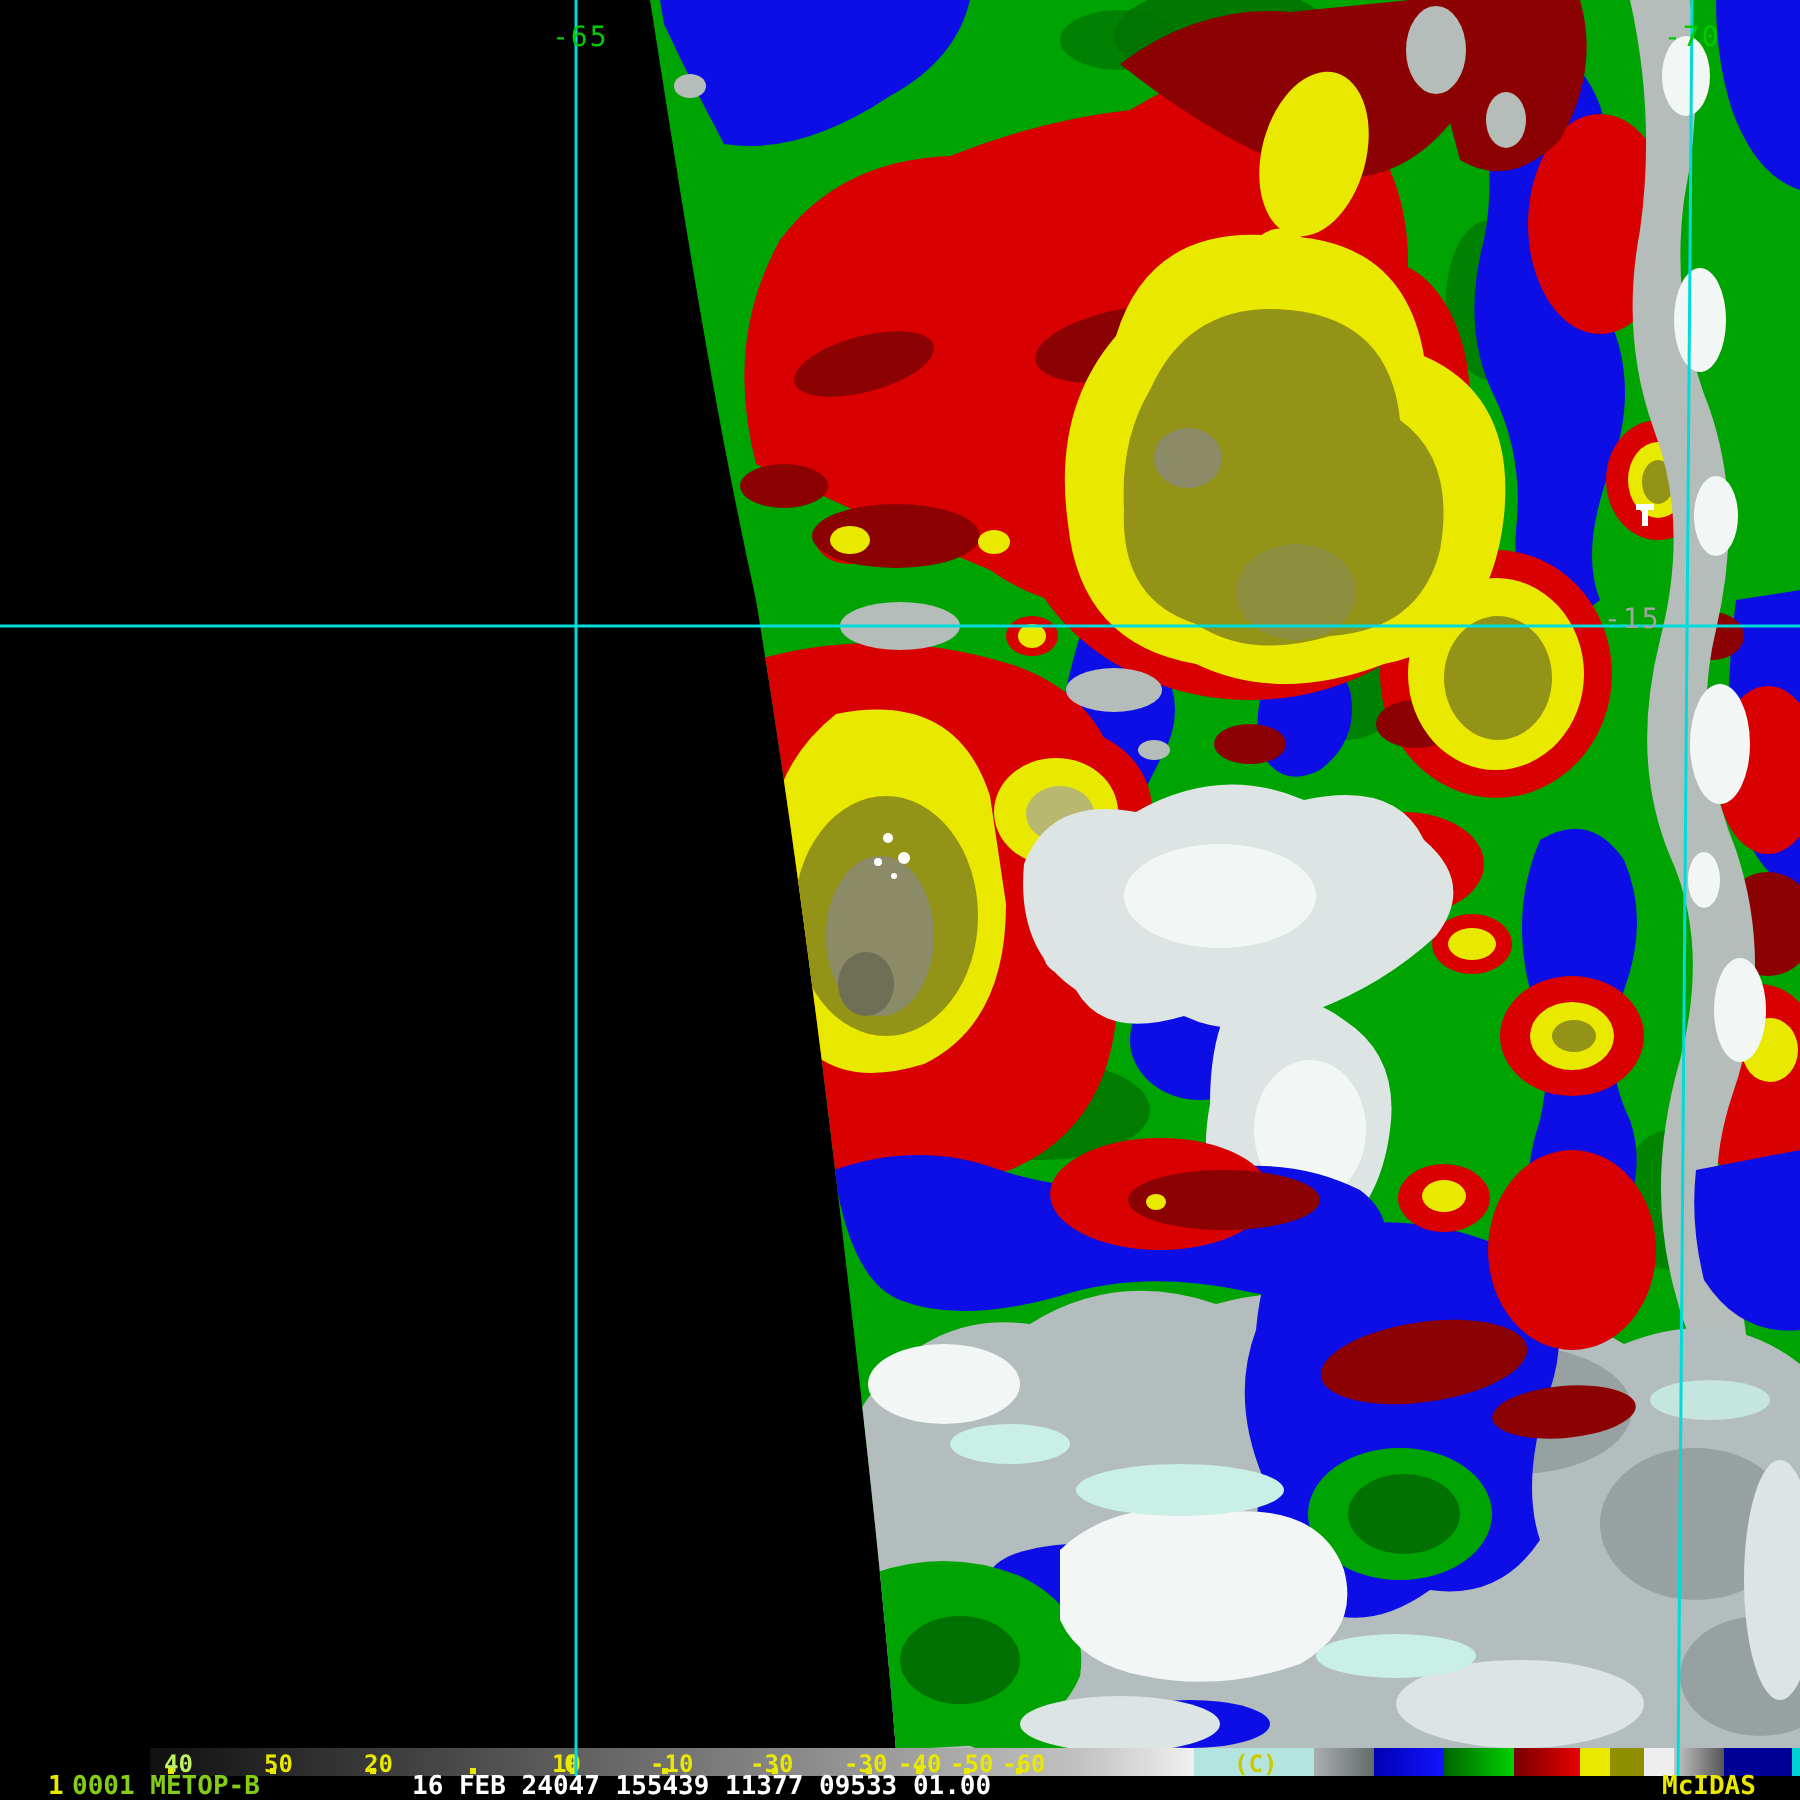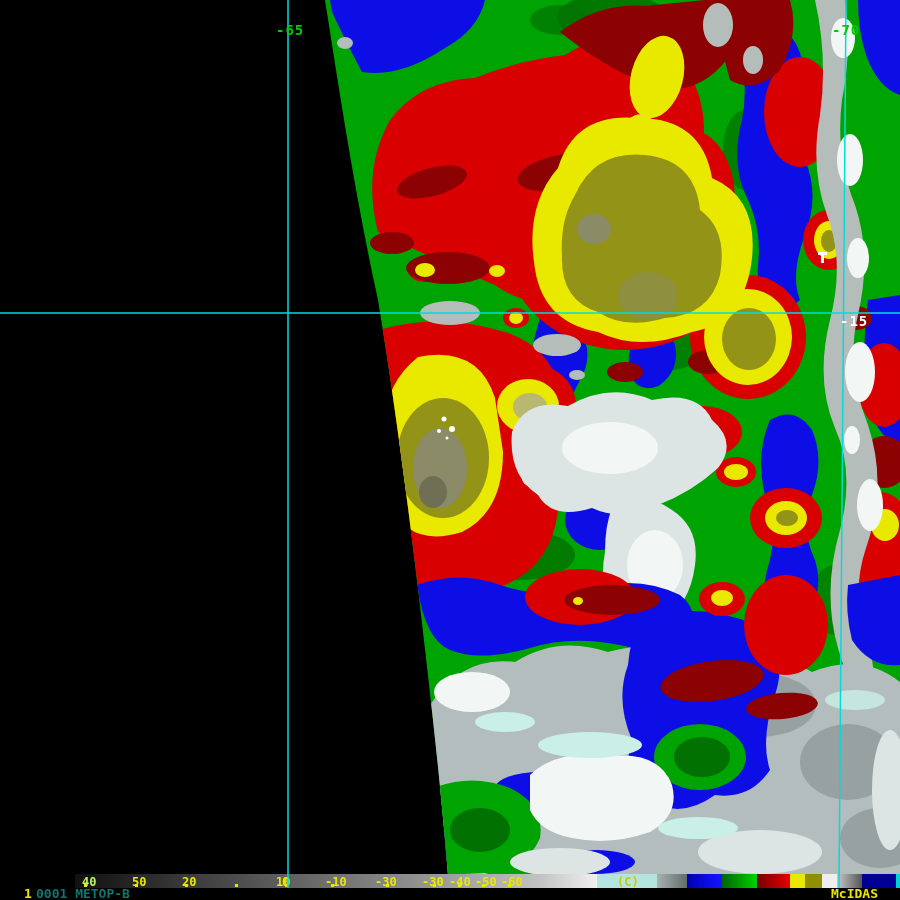--- a/index.html
+++ b/index.html
@@ -8,21 +8,21 @@
   #sat-svg{position:absolute;left:0;top:0;z-index:0;}
   
   .f-green{fill:var(--green)} .f-dgreen{fill:var(--dgreen)} .f-blue{fill:var(--blue)}
   .f-red{fill:var(--red)} .f-dred{fill:var(--dred)} .f-yellow{fill:var(--yellow)}
   .f-olive{fill:var(--olive)} .f-khaki{fill:var(--khaki)} .f-coregray{fill:var(--coregray)}
   .f-coredark{fill:var(--coredark)} .f-cloudgray{fill:var(--cloudgray)}
   .f-cloudlight{fill:var(--cloudlight)} .f-cloudwhite{fill:var(--cloudwhite)}
   .f-palecyan{fill:var(--palecyan)} .f-botgray{fill:var(--botgray)} .f-botdark{fill:var(--botdark)}
   .f-white{fill:#ffffff}
   #grid-overlay{position:absolute;left:0;top:0;z-index:4;pointer-events:none;}
-  .grid-label{position:absolute;z-index:5;font-size:14px;font-weight:bold;letter-spacing:1px;line-height:12px;margin-top:11px;}
+  .grid-label{position:absolute;z-index:5;font-size:14px;font-weight:normal;letter-spacing:1px;line-height:12px;}
   #colorbar{position:absolute;left:0;z-index:2;}
   .cbar-seg{position:absolute;top:0;height:100%;}
   .cbar-tick-label{position:absolute;top:1px;font-size:12px;font-weight:bold;letter-spacing:0px;z-index:3;}
   .cbar-tick-mark{position:absolute;width:3px;height:3px;bottom:1px;z-index:3;}
   #cbar-unit{position:absolute;top:1px;font-size:12px;font-weight:bold;z-index:3;}
   #status-bar{position:absolute;left:0;top:888px;width:900px;height:12px;background:#000;z-index:6;}
   .status-text{position:absolute;top:-1px;font-size:13px;font-weight:bold;line-height:13px;white-space:pre;}
 </style>
 </head>
 <body>
@@ -199,21 +199,21 @@
   </svg>
 
   <svg id="grid-overlay" width="900" height="900" viewBox="0 0 900 900">
       <line x1="288" y1="0" x2="288" y2="888" stroke="#00dcdc" stroke-width="1.5"></line>
       <line x1="846" y1="0" x2="839" y2="888" stroke="#00dcdc" stroke-width="1.5"></line>
       <line x1="0" y1="313" x2="900" y2="313" stroke="#00dcdc" stroke-width="1.5"></line>
     </svg>
   <div id="grid-labels">
       <span class="grid-label" style="left: 276px; top: 13px; color: rgb(0, 204, 0);">-65</span>
       <span class="grid-label" style="left: 832px; top: 13px; color: rgb(0, 204, 0);">-70</span>
-      <span class="grid-label" style="left: 840px; top: 304px; color: #ffffff;">-15</span>
+      <span class="grid-label" style="left: 802px; top: 304px; color: #a3a3a3;">-15</span>
     </div>
 
   <div id="colorbar" style="top: 874px; width: 900px; height: 14px;">
       <div class="cbar-seg" style="left: 0px; width: 75px; background: rgb(0, 0, 0);"></div>
       <div class="cbar-seg" style="left: 75px; width: 325px; background: linear-gradient(to right, rgb(16, 16, 16), rgb(138, 138, 138));"></div>
       <div class="cbar-seg" style="left: 400px; width: 140px; background: linear-gradient(to right, rgb(138, 138, 138), rgb(194, 194, 194));"></div>
       <div class="cbar-seg" style="left: 540px; width: 57px; background: linear-gradient(to right, rgb(194, 194, 194), rgb(240, 240, 240));"></div>
       <div class="cbar-seg" style="left: 597px; width: 60px; background: rgb(180, 228, 224);"></div>
       <div class="cbar-seg" style="left: 657px; width: 30px; background: linear-gradient(to right, rgb(168, 176, 176), rgb(99, 107, 107));"></div>
       <div class="cbar-seg" style="left: 687px; width: 35px; background: linear-gradient(to right, rgb(0, 0, 180), rgb(20, 20, 255));"></div>
@@ -245,16 +245,17 @@
       <span class="cbar-tick-mark" style="left: 458px; background: rgb(232, 232, 0);"></span>
       <span class="cbar-tick-label" style="left: 475px; color: rgb(232, 232, 0);">-50</span>
       <span class="cbar-tick-mark" style="left: 482px; background: rgb(232, 232, 0);"></span>
       <span class="cbar-tick-label" style="left: 501px; color: rgb(232, 232, 0);">-60</span>
       <span class="cbar-tick-mark" style="left: 508px; background: rgb(232, 232, 0);"></span>
       <span id="cbar-unit" style="left: 617px; color: rgb(201, 201, 0);">(C)</span>
     </div>
 
   <div id="status-bar">
     <span class="status-text" id="frame-number" style="left: 24px; color: rgb(232, 232, 0);">1</span>
-    <span class="status-text" id="dataset-label" style="left: 36px; color: #0f766e; text-align: right;">0001 METOP-B</span>
+    <span class="status-text" id="dataset-label" style="left: 36px; color: #84cc16; text-align: right;">0001 METOP-B</span>
+    <span class="status-text" id="timestamp-label" style="left: 206px; color: rgb(255, 255, 255);">16 FEB 24047 155439 11377 09533 01.00</span>
     <span class="status-text" id="brand-label" style="left: 831px; color: rgb(232, 232, 0);">McIDAS</span>
   </div>
 </div>
 
 </body></html>

